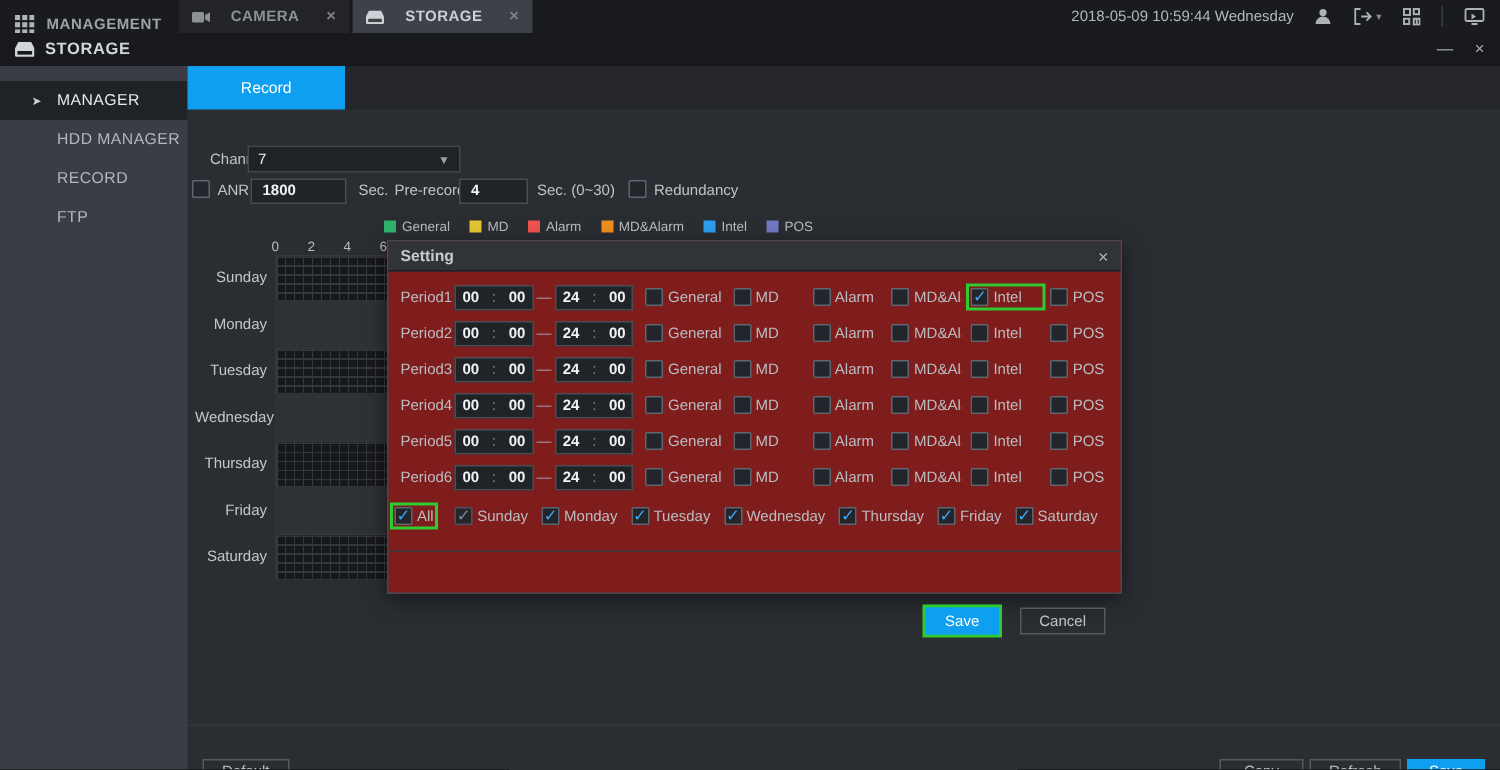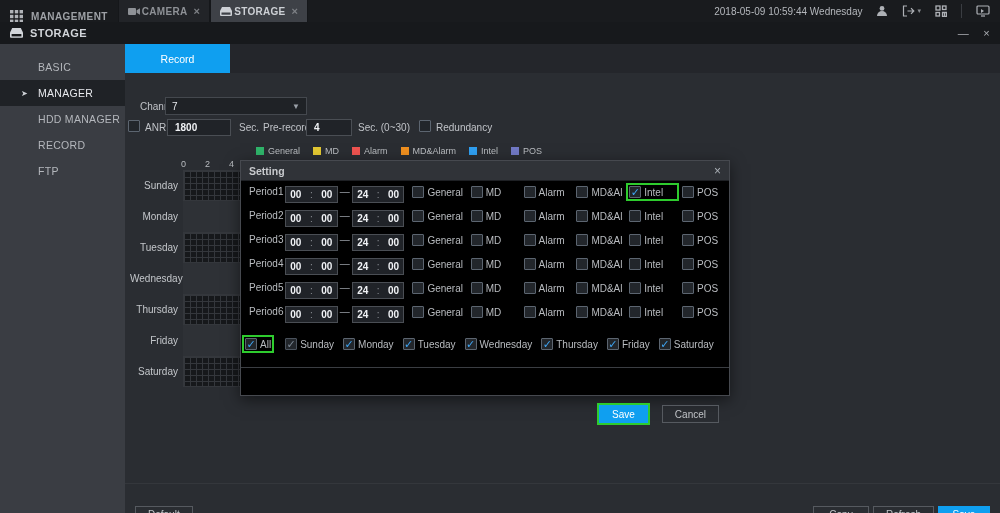--- a/index.html
+++ b/index.html
@@ -4,21 +4,21 @@
 <style>
   html,body{margin:0;padding:0;background:#101214;}
   *{box-sizing:border-box;font-family:"Liberation Sans",sans-serif;}
   .screen{position:relative;width:1000px;height:513px;overflow:hidden;background:#2a2d32;}
   .abs{position:absolute;}
 
   
   .topbar{left:0;top:0;width:1000px;height:22px;background:#191b1e;display:flex;align-items:stretch;color:#9a9da2;font-size:10px;}
   .tb-left{display:flex;align-items:center;padding:16px 10px;gap:8px;}
   .tb-mgmt{font-weight:bold;letter-spacing:.4px;color:#9ea1a6;}
-  .tb-tab{display:flex;align-items:center;gap:2px;padding:0 9px;font-weight:bold;letter-spacing:.3px;color:#8e9196;background:#222428;border-left:1px solid #15171a;border-right:1px solid #15171a;}
+  .tb-tab{display:flex;align-items:center;gap:14px;padding:0 9px;font-weight:bold;letter-spacing:.3px;color:#8e9196;background:#222428;border-left:1px solid #15171a;border-right:1px solid #15171a;}
   .tb-tab.active{background:#3e4147;color:#cdd0d5;}
   .tb-x{color:#7e8186;font-size:11px;margin-left:4px;cursor:default;}
   .tb-right{margin-left:auto;display:flex;align-items:center;gap:14px;padding-right:10px;color:#b4b7bc;}
   .tb-ico{display:flex;align-items:center;color:#aeb1b6;}
   .tb-divider{width:1px;height:14px;background:#3a3d42;}
   .caret-sm{font-size:7px;color:#8a8d92;margin-left:2px;}
 
   
   .wintitle{left:0;top:22px;width:1000px;height:22px;background:#17191c;display:flex;align-items:center;padding:0 10px;color:#d2d5da;font-size:11px;font-weight:bold;letter-spacing:.4px;gap:7px;}
   .win-ctrls{margin-left:auto;display:flex;gap:14px;color:#aeb1b6;font-size:11px;font-weight:normal;}
@@ -53,25 +53,25 @@
   .ruler{left:183px;top:159px;width:300px;height:10px;color:#b9bcc0;font-size:9px;}
   .ruler span{position:absolute;top:0;}
   .sch{left:130px;top:170px;width:360px;}
   .sch-row{display:flex;align-items:center;height:31px;}
   .sch-label{width:48px;text-align:right;padding-right:0;color:#c3c6ca;font-size:10px;}
   .band{margin-left:5px;width:288px;height:31px;}
   .band.dark{background-color:#16181b;background-image:repeating-linear-gradient(to right,#34373c 0 1px,transparent 1px 6px),repeating-linear-gradient(to bottom,#34373c 0 1px,transparent 1px 6px);border:1px solid #34373c;}
   .band.light{background:#2e3136;}
 
   
-  .dialog{left:240px;top:160px;width:490px;height:236px;background:#000000;border:1px solid #46494f;box-shadow:0 4px 14px rgba(0,0,0,.5);z-index:10;}
+  .dialog{left:258px;top:160px;width:490px;height:236px;background:#7f1d1d;border:1px solid #46494f;box-shadow:0 4px 14px rgba(0,0,0,.5);z-index:10;}
   .dlg-title{height:20px;background:#303338;border-bottom:1px solid #1e2024;display:flex;align-items:center;padding:0 8px;color:#c8cacd;font-size:10.5px;font-weight:bold;}
   .dlg-close{margin-left:auto;color:#aab0b6;font-size:12px;font-weight:normal;cursor:default;}
   .dlg-rows{padding:5px 0 0 8px;}
-  .p-row{height:24px;display:flex;align-items:flex-start;}
+  .p-row{height:24px;display:flex;align-items:center;}
   .p-label{width:40px;color:#b9bcc0;font-size:10px;}
   .tbox{width:58px;height:17px;background:#202328;border:1px solid #4a4e54;display:flex;align-items:center;justify-content:space-around;color:#f0f2f5;font-size:10px;font-weight:bold;}
   .tbox .col{color:#8a8e94;font-weight:normal;}
   .dash{width:16px;text-align:center;color:#9aa0a8;font-size:10px;}
   .ck{display:inline-flex;align-items:center;gap:3px;width:52px;margin-left:6px;color:#b9bcc0;font-size:10px;white-space:nowrap;overflow:hidden;}
   .ck.first{margin-left:8px;width:58px;}
   .hl{outline:2px solid #2ecc2e;outline-offset:1px;}
   .days-row{height:20px;display:flex;align-items:center;margin-top:4px;padding-left:4px;}
   .dk{display:inline-flex;align-items:center;gap:3px;margin-right:9px;color:#b9bcc0;font-size:10px;}
   .dlg-sep{position:absolute;left:0;right:0;top:206px;border-top:1px solid #3a3d42;}
@@ -170,23 +170,20 @@
         </svg>
     </span>
     <span>STORAGE</span>
     <span class="win-ctrls">
       <span>—</span>
       <span>×</span>
     </span>
   </div>
 
   <div class="abs sidebar">
-      <div class="side-item">
-        <span>BASIC</span>
-      </div>
       <div class="side-item active">
         <span class="arrow">➤</span>
         <span>MANAGER</span>
       </div>
       <div class="side-item">
         <span>HDD MANAGER</span>
       </div>
       <div class="side-item">
         <span>RECORD</span>
       </div>

